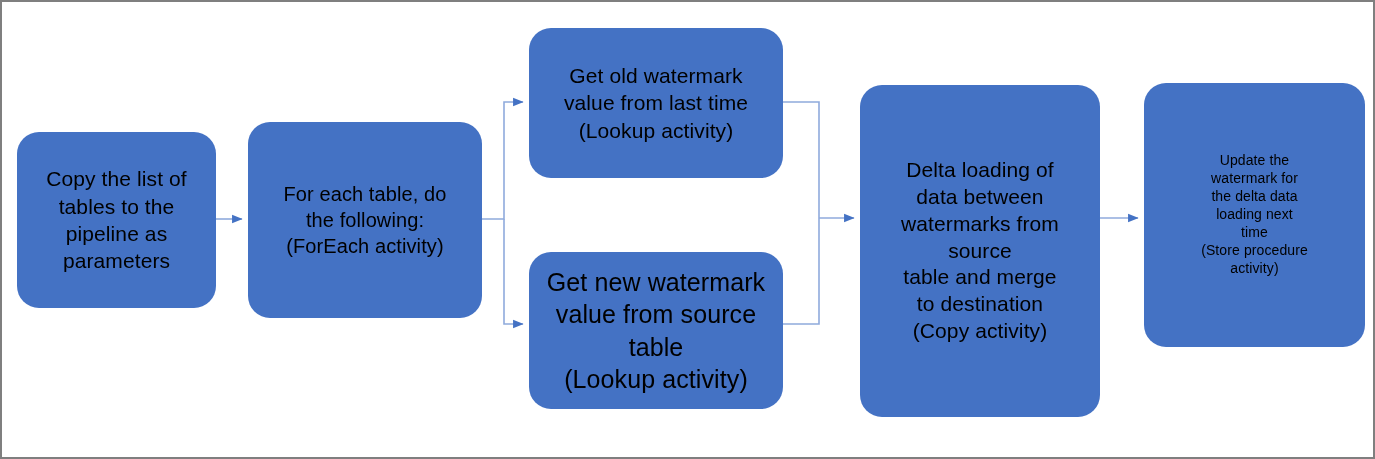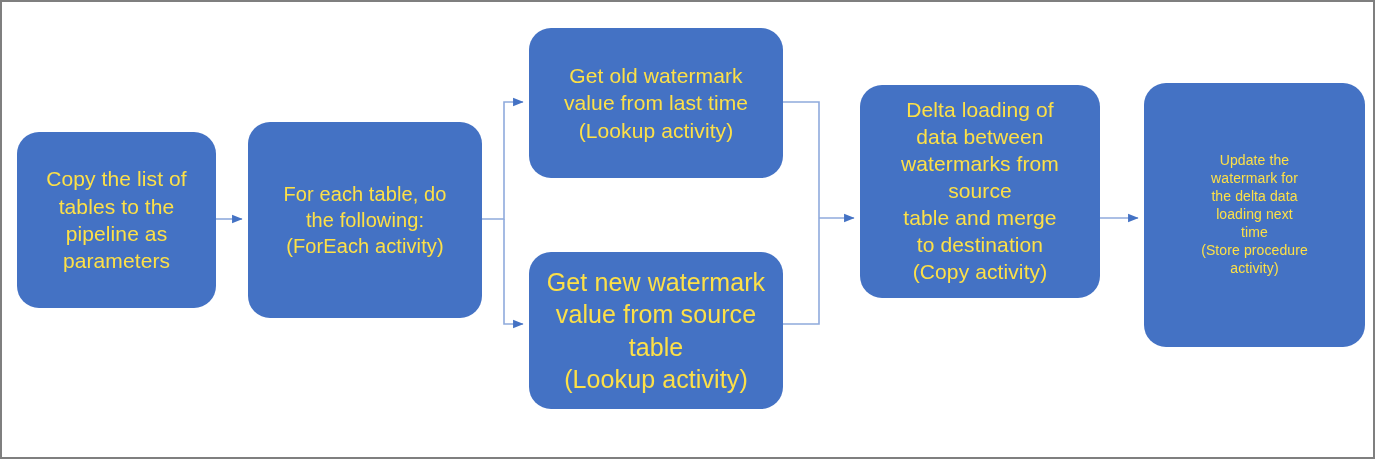--- a/index.html
+++ b/index.html
@@ -25,41 +25,41 @@
     left: 0;
     top: 0;
     width: 1375px;
     height: 459px;
     pointer-events: none;
   }
   .node {
     position: absolute;
     background: #4472C4;
     border-radius: 22px;
-    color: #fde047;
+    color: #000000;
     display: flex;
     align-items: center;
     justify-content: center;
     text-align: center;
     box-sizing: border-box;
     padding: 4px 8px;
     z-index: 2;
   }
   .node-label {
     width: 100%;
     line-height: 1.26;
     white-space: pre-line;
     letter-spacing: 0.1px;
   }
   
   #node-pass-tables      { left: 15px;   top: 130px; width: 199px; height: 176px; font-size: 21px; }
   #node-for-each         { left: 246px;  top: 120px; width: 234px; height: 196px; font-size: 20px; }
   #node-get-old-wm       { left: 527px;  top: 26px;  width: 254px; height: 150px; font-size: 21px; }
   #node-get-new-wm       { left: 527px;  top: 250px; width: 254px; height: 157px; font-size: 25px; }
-  #node-delta-loading    { left: 858px;  top: 83px;  width: 240px; height: 213px; font-size: 21px; }
+  #node-delta-loading    { left: 858px;  top: 83px;  width: 240px; height: 332px; font-size: 21px; }
   #node-update-wm        { left: 1142px; top: 81px;  width: 221px; height: 264px; font-size: 14px; }
   #node-pass-tables .node-label,
   #node-for-each .node-label,
   #node-get-old-wm .node-label,
   #node-get-new-wm .node-label { line-height: 1.30; }
   #node-delta-loading .node-label,
   #node-update-wm .node-label  { line-height: 1.28; }
 </style>
 </head>
 <body>

